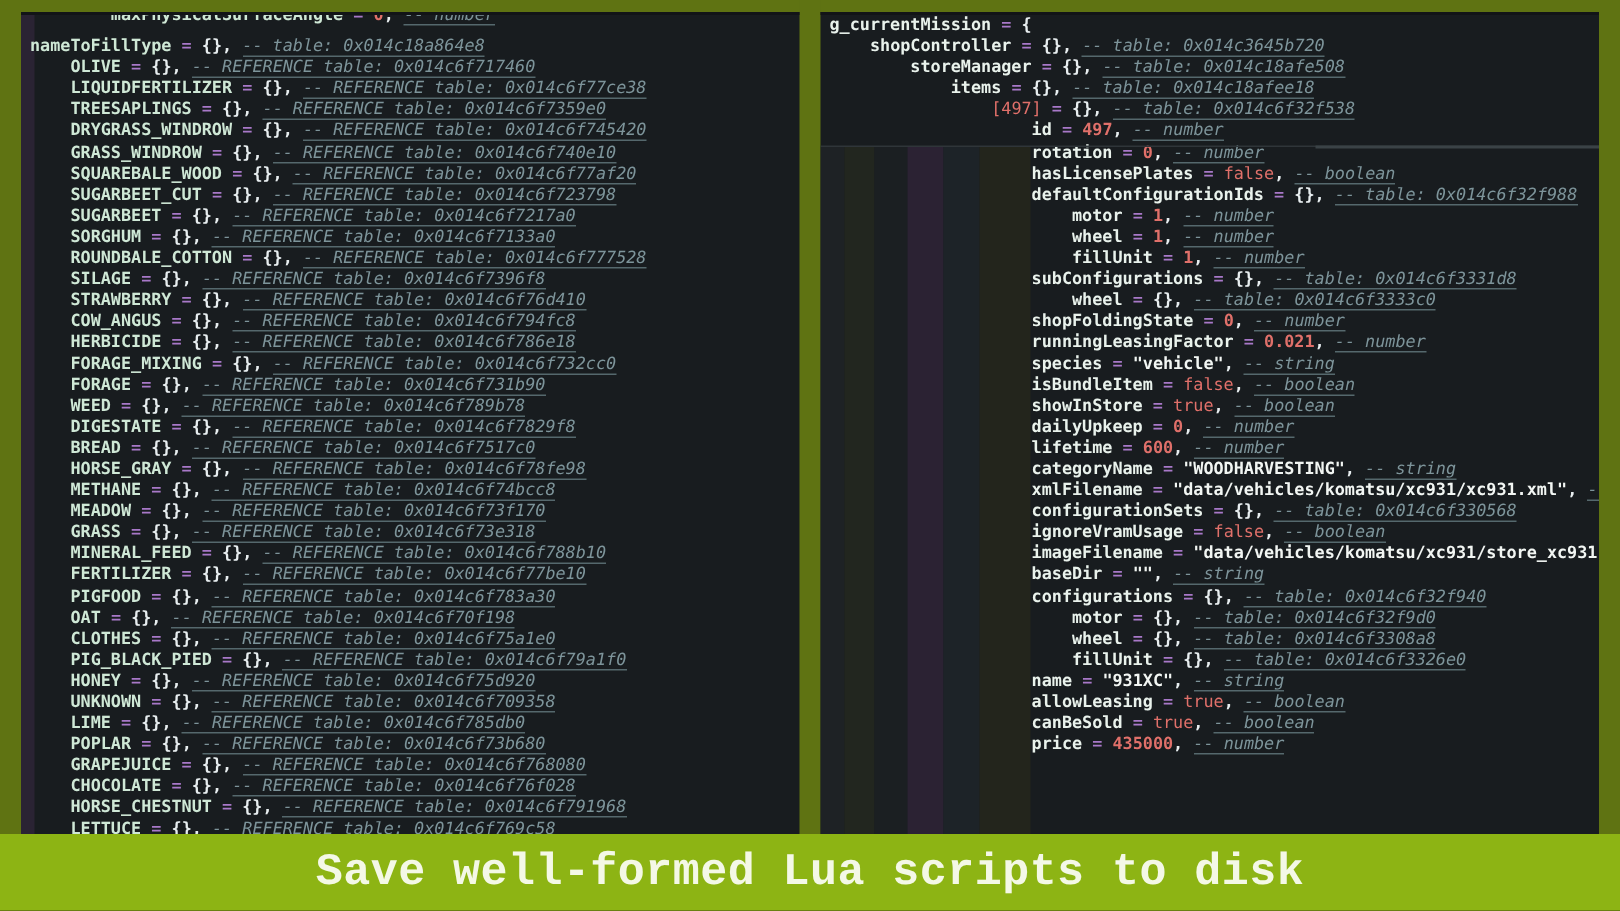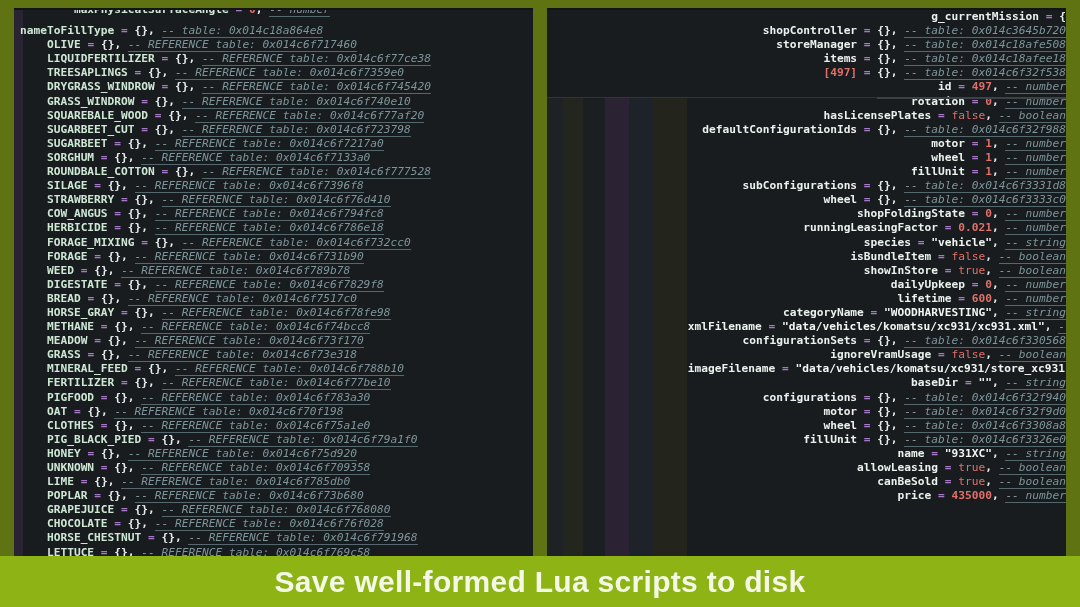--- a/index.html
+++ b/index.html
@@ -85,34 +85,34 @@
   
   .code {
     position: relative;
     font-size: 11.2px;
     line-height: 14.1px;
     letter-spacing: 0px;
     white-space: pre;
     z-index: 2;
   }
   .code-left  { padding: 0 0 0 6px; }
-  .code-right { padding: 0 0 0 6px; text-align: right; }
+  .code-right { padding: 0 0 0 6px; }
 
   .line { height: 14.1px; }
 
   
   .k   { color: #cfe8d6; font-weight: bold; }   
   .kw  { color: #e9f2ec; font-weight: bold; }   
   .op  { color: #a878c8; font-weight: bold; }   
   .br  { color: #e8eef0; font-weight: bold; }   
   .pu  { color: #e8eef0; font-weight: bold; }   
   .num { color: #e0706a; font-weight: bold; }   
   .bool{ color: #e0706a; font-weight: normal; }   
   .str { color: #f2f6f3; font-weight: bold; }   
-  .idx { color: #e0706a; font-weight: bold; }   
+  .idx { color: #e0706a; font-weight: normal; }   
   .cm  { color: #7d949a; font-style: italic; border-bottom: 1px solid #55686d; }
 
   
   .clipline {
     position: absolute;
     left: 6px;
     top: -7px;
     z-index: 3;
   }
 
@@ -154,21 +154,21 @@
     top: 556px;
     height: 51px;
     background: #8db414;
     z-index: 5;
     display: flex;
     align-items: center;
     justify-content: center;
     overflow: hidden;
   }
   .banner-text {
-    font-family: Liberation Sans, sans-serif;
+    font-family: Liberation Mono, monospace;
     font-size: 30px;
     font-weight: bold;
     color: #f4f8e6;
     letter-spacing: 0.3px;
     position: relative;
     z-index: 2;
   }
 </style>
 </head>
 <body>

